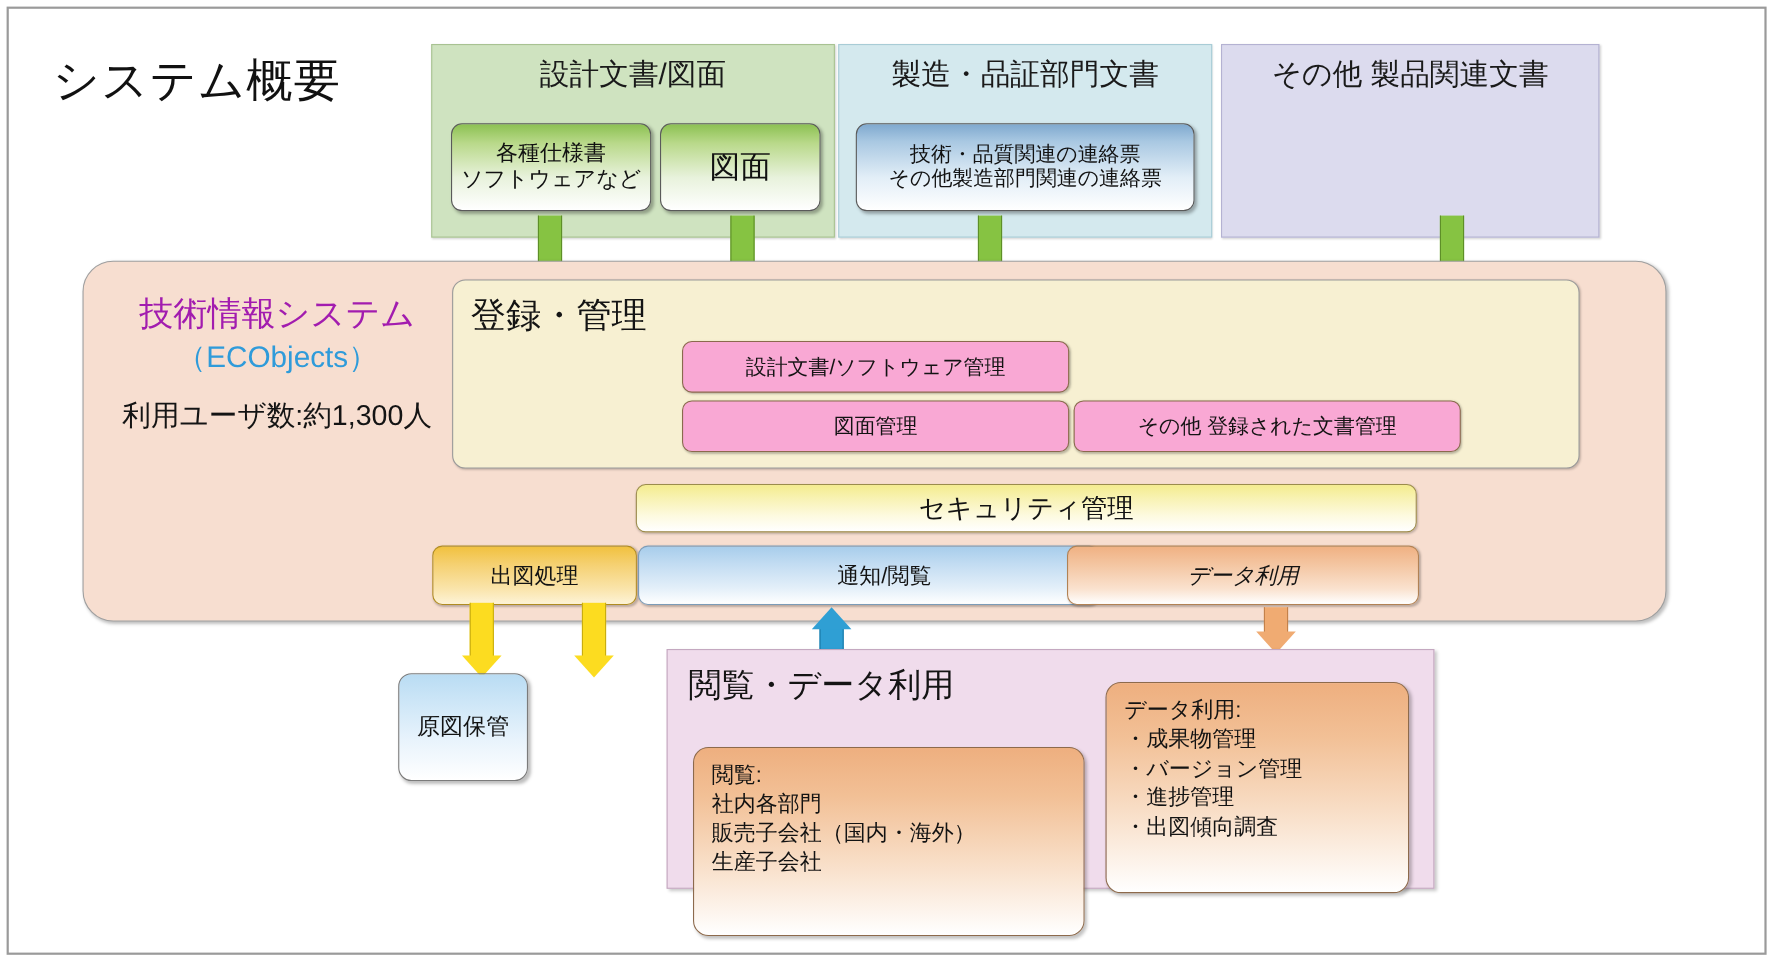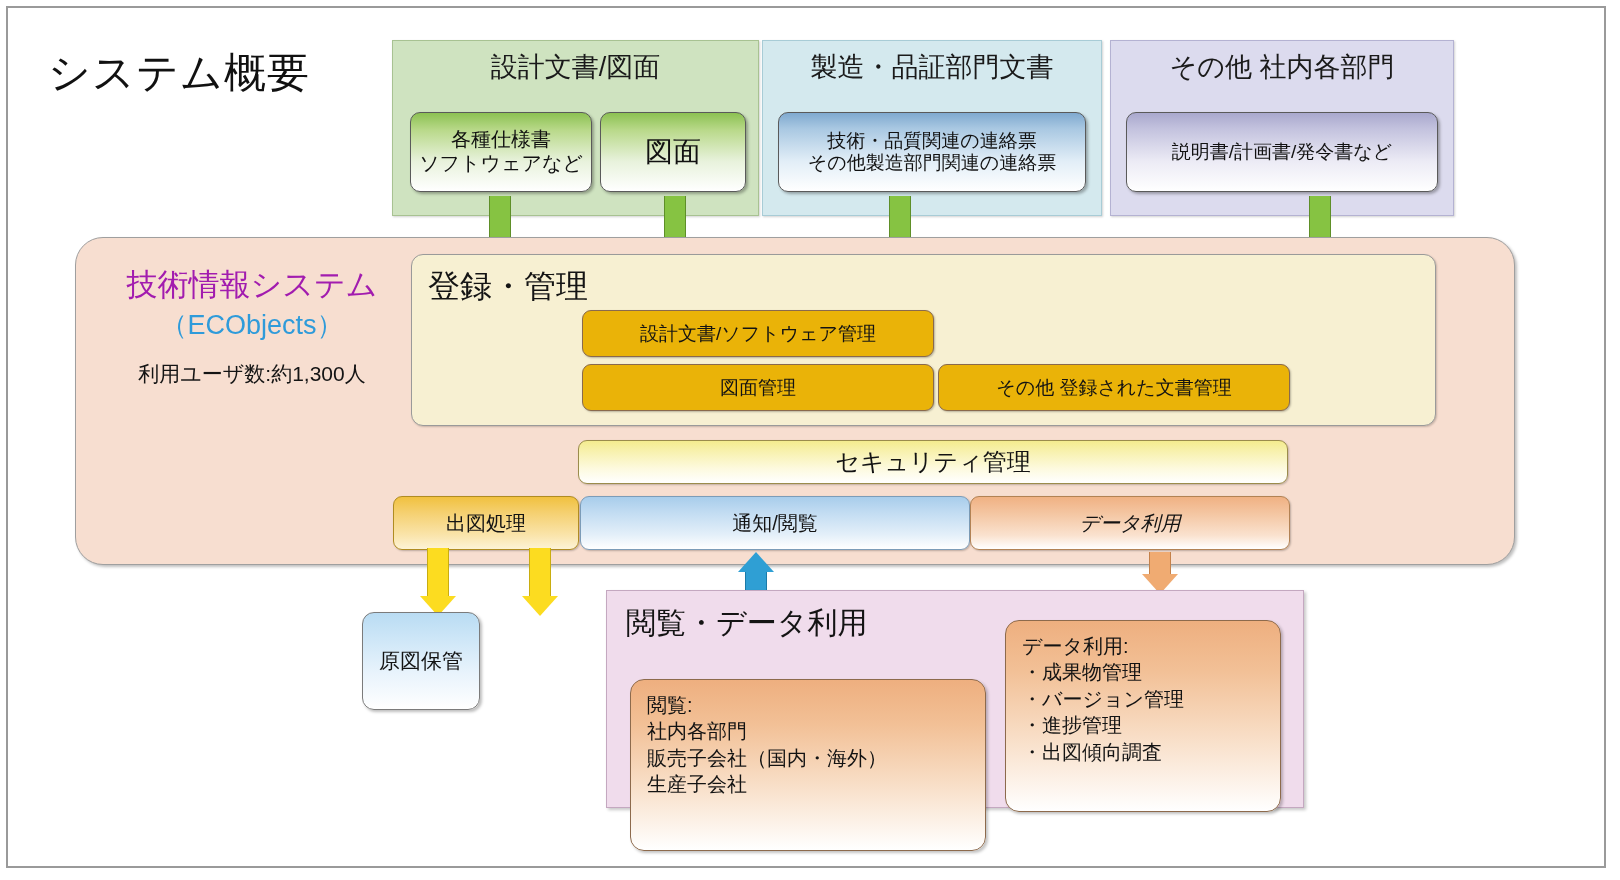--- a/index.html
+++ b/index.html
@@ -115,21 +115,21 @@
     top: 307px;
     width: 320px;
     font-size: 27px;
     color: #2f9bda;
     text-align: center;
   }
   .sys-users {
     left: 92px;
     top: 360px;
     width: 320px;
-    font-size: 21px;
+    font-size: 26px;
     color: #141414;
     text-align: center;
   }
 
   
   .reg-panel {
     left: 411px;
     top: 254px;
     width: 1025px;
     height: 172px;
@@ -141,28 +141,29 @@
   .reg-title {
     left: 428px;
     top: 265px;
     font-size: 32px;
     color: #141414;
   }
   .reg-box {
     position: absolute;
     border: 1px solid #8a6a4d;
     border-radius: 9px;
-    background: #eab308;
+    background: #f9a8d4;
     box-shadow: 1px 1px 2px rgba(0,0,0,0.25);
     font-size: 19px;
     color: #131313;
     display: flex;
     align-items: center;
     justify-content: center;
     text-align: center;
+    margin-left: 38px;
   }
 
   
   .sec-bar {
     left: 578px;
     top: 440px;
     width: 710px;
     height: 44px;
     border: 1px solid #9b8c4c;
     border-radius: 9px;
@@ -318,23 +319,22 @@
 ソフトウェアなど</div>
   <div class="abs src-box g lines" style="left:600px; top:112px; width:146px; height:80px; font-size:28px;">図面</div>
 
   <div class="abs src-panel blue" style="left:762px; top:40px; width:340px; height:176px;">
     <div class="src-title">製造・品証部門文書</div>
   </div>
   <div class="abs src-box b lines" style="left: 778px; top: 112px; width: 308px; height: 80px; font-size: 19px; white-space: pre-line;">技術・品質関連の連絡票
 その他製造部門関連の連絡票</div>
 
   <div class="abs src-panel purple" style="left:1110px; top:40px; width:344px; height:176px;">
-    <div class="src-title">その他 社内各部門</div>
-  </div>
-  <div class="abs src-box p lines" style="left:1126px; top:112px; width:312px; height:80px; font-size:19px;">説明書/計画書/発令書など</div>
+    <div class="src-title">その他 製品関連文書</div>
+  </div>
 
   <div class="arrow arrow-green" style="left:482px; top:196px; width:36px; height:68px;">
     <div class="shaft"></div>
       <div class="head"></div>
   </div>
   <div class="arrow arrow-green" style="left:657px; top:196px; width:36px; height:68px;">
     <div class="shaft"></div>
       <div class="head"></div>
   </div>
   <div class="arrow arrow-green" style="left:882px; top:196px; width:36px; height:68px;">
@@ -354,21 +354,21 @@
   <div class="abs reg-panel"></div>
   <div class="abs reg-title">登録・管理</div>
 
   <div class="reg-box" style="left:582px; top:310px; width:350px; height:45px;">設計文書/ソフトウェア管理</div>
   <div class="reg-box" style="left:582px; top:364px; width:350px; height:45px;">図面管理</div>
   <div class="reg-box" style="left:938px; top:364px; width:350px; height:45px;">その他 登録された文書管理</div>
 
   <div class="abs sec-bar ctr">セキュリティ管理</div>
 
   <div class="fn-box gold" style="left:393px; width:184px;">出図処理</div>
-  <div class="fn-box blue" style="left:580px; width:388px;">通知/閲覧</div>
+  <div class="fn-box blue" style="left:580px; width:388px;padding-left:29px;">通知/閲覧</div>
   <div class="fn-box orange" style="left:970px; width:318px;">データ利用</div>
 
   <div class="arrow arrow-yellow" style="left:420px; top:548px; width:36px; height:68px;">
     <div class="shaft"></div>
       <div class="head"></div>
   </div>
   <div class="arrow arrow-yellow" style="left:522px; top:548px; width:36px; height:68px;">
     <div class="shaft"></div>
       <div class="head"></div>
   </div>

